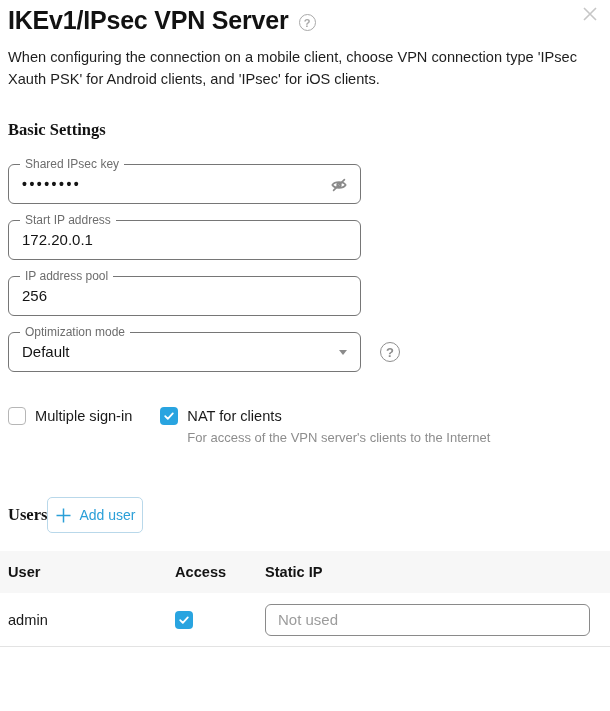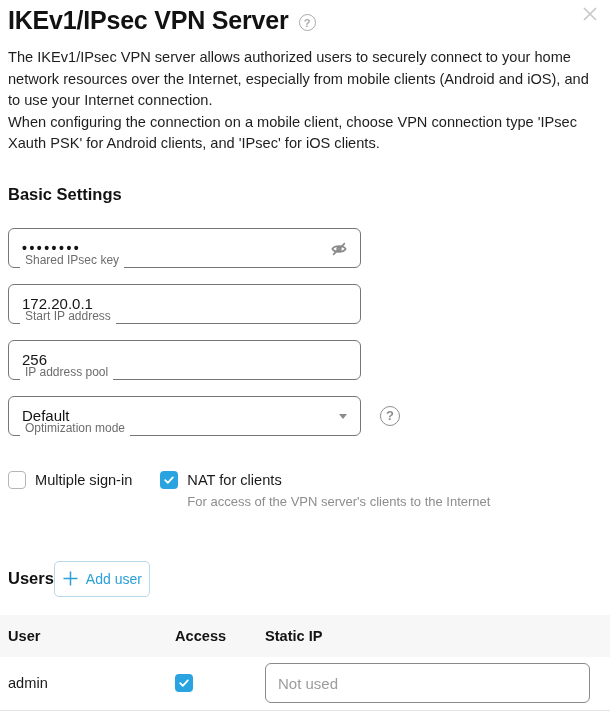--- a/index.html
+++ b/index.html
@@ -12,28 +12,28 @@
   .title { font-size: 25px; font-weight: 700; color: #121212; letter-spacing: -0.2px; text-align: right; }
   .help-sm { width: 17px; height: 17px; border: 1.5px solid #a9a9a9; border-radius: 50%;
     color: #a9a9a9; font-size: 11px; font-weight: 700; display: inline-flex; align-items: center;
     justify-content: center; margin-left: 10px; margin-top: 4px; flex: 0 0 auto; }
   .close-x { position: absolute; top: 5px; right: 11px; width: 18px; height: 18px; cursor: pointer; }
 
   
   .desc { margin: 12px 8px 0 8px; font-size: 14.6px; line-height: 21.5px; color: #1e1e1e; max-width: 598px; }
 
   
-  .h2 { margin: 30px 8px 0 8px; font-size: 16.5px; font-weight: 700; color: #121212; }
+  .h2 { margin: 30px 8px 0 8px; font-size: 16.5px; font-weight: 700; color: #121212; font-family: Liberation Serif, serif; }
 
   
   .form { margin: 24px 8px 0 8px; }
   .field { position: relative; width: 353px; height: 40px; border: 1px solid #767676;
     border-radius: 6px; margin-bottom: 16px; background: #fff; }
   .flabel { position: absolute; top: -8px; left: 11px; background: #fff; padding: 0 5px;
-    font-size: 12px; color: #6d6d6d; line-height: 15px; white-space: nowrap; margin-top: 32px; }
+    font-size: 12px; color: #6d6d6d; line-height: 15px; white-space: nowrap; }
   .fvalue { height: 38px; line-height: 38px; padding: 0 44px 0 13px; font-size: 15px;
     color: #141414; overflow: hidden; white-space: nowrap; }
   .fvalue.dots { font-weight: 700; letter-spacing: 2.5px; font-size: 14px; }
   .field-icon-right { position: absolute; right: 11px; top: 10px; width: 20px; height: 20px; cursor: pointer; }
   .caret { position: absolute; right: 13px; top: 17px; width: 0; height: 0;
     border-left: 4.5px solid transparent; border-right: 4.5px solid transparent;
     border-top: 5px solid #8b8b8b; }
   .opt-row { display: flex; align-items: center; }
   .help-lg { width: 20px; height: 20px; border: 1.6px solid #8e8e8e; border-radius: 50%;
     color: #8e8e8e; font-size: 13px; font-weight: 700; display: inline-flex; align-items: center;
@@ -57,21 +57,21 @@
 
   
   .table { margin-top: 18px; width: 610px; }
   .t-head { height: 42px; background: #f7f7f7; display: flex; align-items: center;
     font-size: 14.6px; font-weight: 700; color: #141414; }
   .t-row { height: 54px; display: flex; align-items: center; border-bottom: 1px solid #e3e3e3;
     font-size: 14.6px; color: #1a1a1a; justify-content: center; }
   .col-user { width: 175px; padding-left: 8px; }
   .col-access { width: 90px; }
   .col-ip { flex: 1; padding-right: 20px; }
-  .ip-input { width: 100%; height: 40px; border: 1px solid #8a8a8a; border-radius: 6px;
+  .ip-input { width: 100%; height: 32px; border: 1px solid #8a8a8a; border-radius: 6px;
     padding: 0 12px; font-size: 15px; color: #a16207; font-family: inherit; outline: none; }
   .ip-input::placeholder { color: #9c9c9c; opacity: 1; }
 
   svg { display: block; }
 </style>
 </head>
 <body>
 
 <div class="page">
 
@@ -79,21 +79,20 @@
     <span class="title">IKEv1/IPsec VPN Server</span>
     <span class="help-sm">?</span>
   </div>
   <span class="close-x">
     <svg width="18" height="18" viewBox="0 0 18 18">
       <path d="M3 3 L15 15 M15 3 L3 15" stroke="#c6c6c6" stroke-width="1.6" fill="none"></path>
     </svg>
   </span>
 
   <div class="desc">
-    <div>The IKEv1/IPsec VPN server allows authorized users to securely connect to your home network resources over the Internet, especially from mobile clients (Android and iOS), and to use your Internet connection.</div>
     <div>When configuring the connection on a mobile client, choose VPN connection type 'IPsec Xauth PSK' for Android clients, and 'IPsec' for iOS clients.</div>
   </div>
 
   <div class="h2">Basic Settings</div>
 
   <div class="form">
 
     <div class="field">
       <span class="flabel">Shared IPsec key</span>
       <div class="fvalue dots">••••••••</div>

